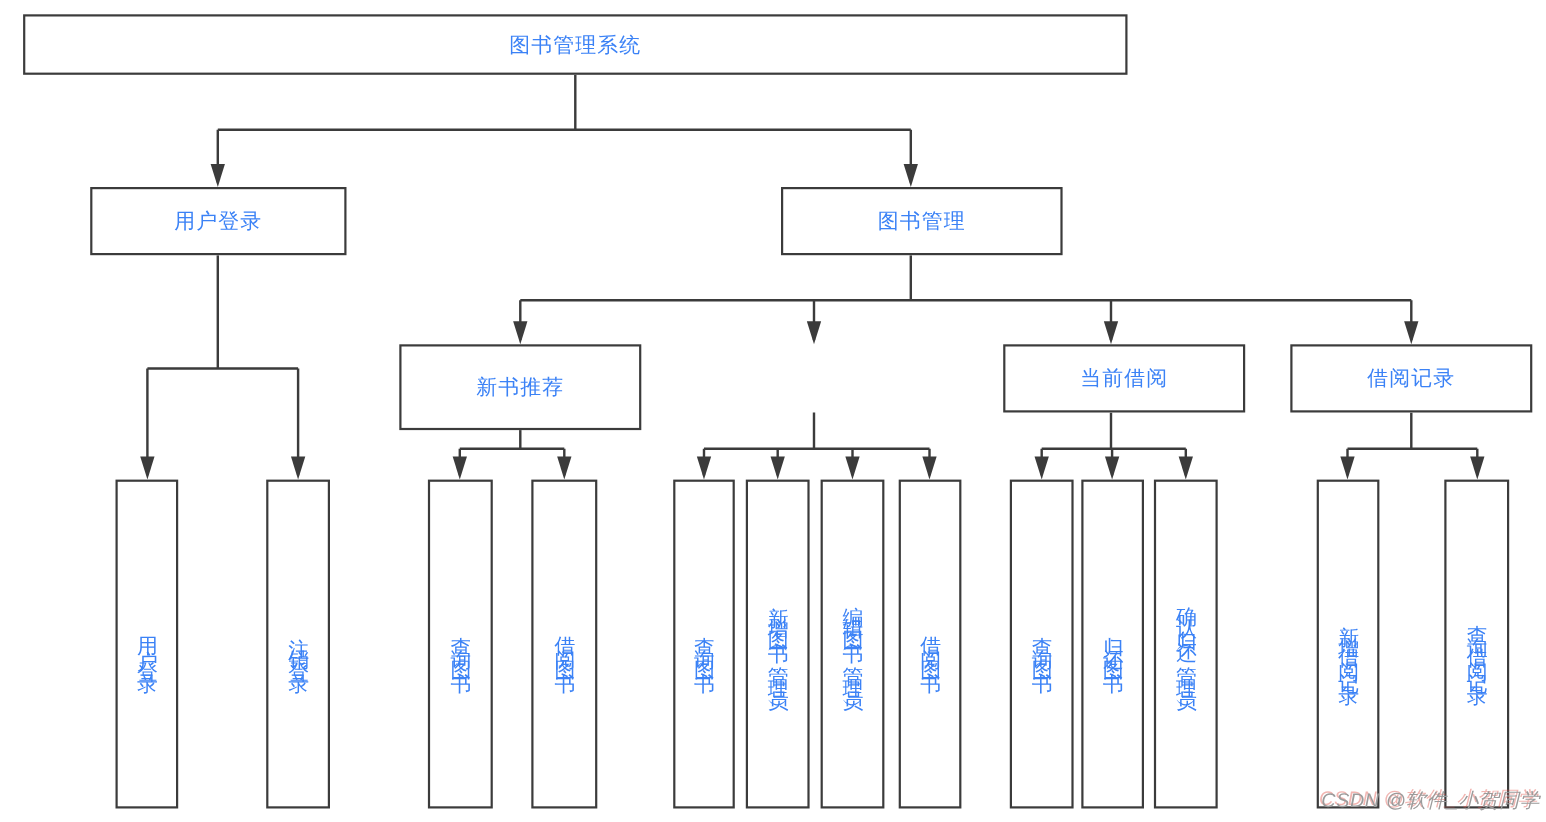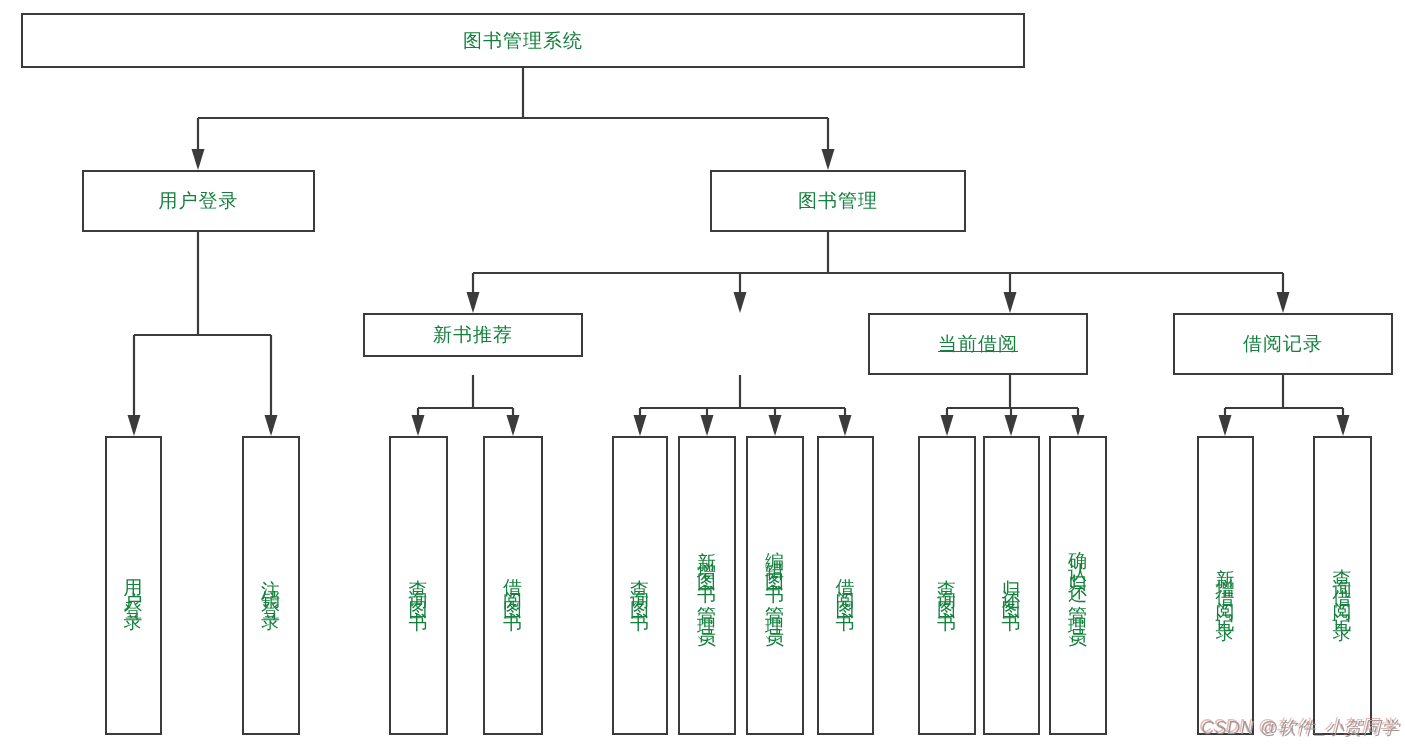--- a/index.html
+++ b/index.html
@@ -12,21 +12,21 @@
   }
   .connectors{position:absolute;left:0;top:0;width:1405px;height:747px;z-index:1;}
   .connectors path{stroke:#3b3b3b;stroke-width:2.2;fill:none;}
   .connectors polygon{fill:#3b3b3b;stroke:none;}
   .node{
     position:absolute;
     background:#ffffff;
     border:2px solid #3b3b3b;
     box-sizing:border-box;
     display:flex;align-items:center;justify-content:center;
-    color:#15803d;
+    color:#3b82f6;
     z-index:2;
   }
   .hlabel{font-size:19px;letter-spacing:1px;white-space:nowrap;}
   .vtext{
     writing-mode:vertical-rl;
     font-size:19px;
     line-height:1;
     letter-spacing:11px;
     white-space:nowrap;
   }
@@ -87,24 +87,24 @@
     <span class="hlabel">图书管理系统</span>
   </div>
 
   <div class="node" style="left:82px;top:170px;width:233px;height:62px;">
     <span class="hlabel">用户登录</span>
   </div>
   <div class="node" style="left:710px;top:170px;width:256px;height:62px;">
     <span class="hlabel">图书管理</span>
   </div>
 
-  <div class="node" style="left:363px;top:313px;width:220px;height:44px;">
+  <div class="node" style="left:363px;top:313px;width:220px;height:78px;">
     <span class="hlabel">新书推荐</span>
   </div>
-  <div class="node" style="left:868px;top:313px;width:220px;height:62px;text-decoration:underline;">
+  <div class="node" style="left:912px;top:313px;width:220px;height:62px;">
     <span class="hlabel">当前借阅</span>
   </div>
   <div class="node" style="left:1173px;top:313px;width:220px;height:62px;text-align:center;">
     <span class="hlabel">借阅记录</span>
   </div>
 
   <div class="node" style="left:105px;top:436px;width:57px;height:299px;">
     <span class="vtext">用户登录</span>
   </div>
   <div class="node" style="left:242px;top:436px;width:58px;height:299px;">

